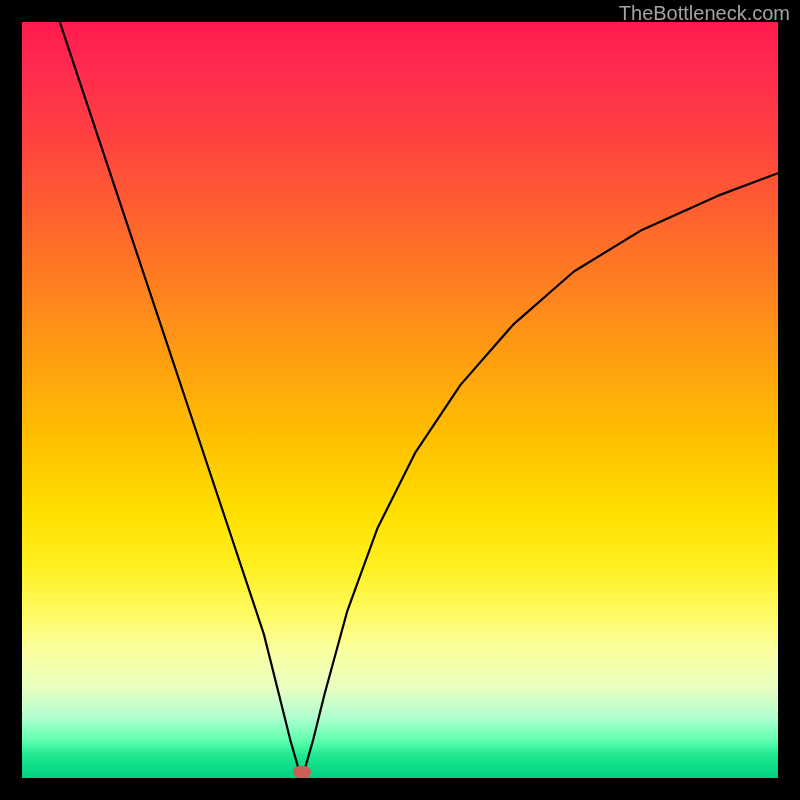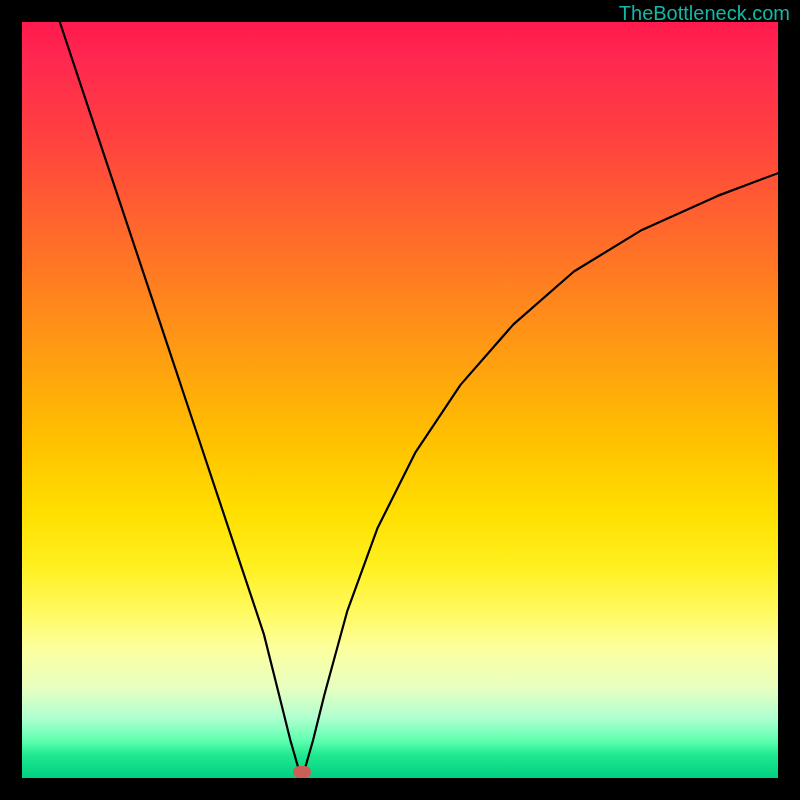--- a/index.html
+++ b/index.html
@@ -32,21 +32,21 @@
       #b0ffd0 92%,
       #60ffb0 95%,
       #20e890 97%,
       #00d080 100%
     );
   }
   .watermark {
     position: absolute;
     top: 2px;
     right: 10px;
-    color: #14b8a6;
+    color: #a3a3a3;
     font-size: 20px;
     font-weight: 500;
     z-index: 10;
   }
   .curve-layer {
     position: absolute;
     left: 22px;
     top: 22px;
     width: 756px;
     height: 756px;

